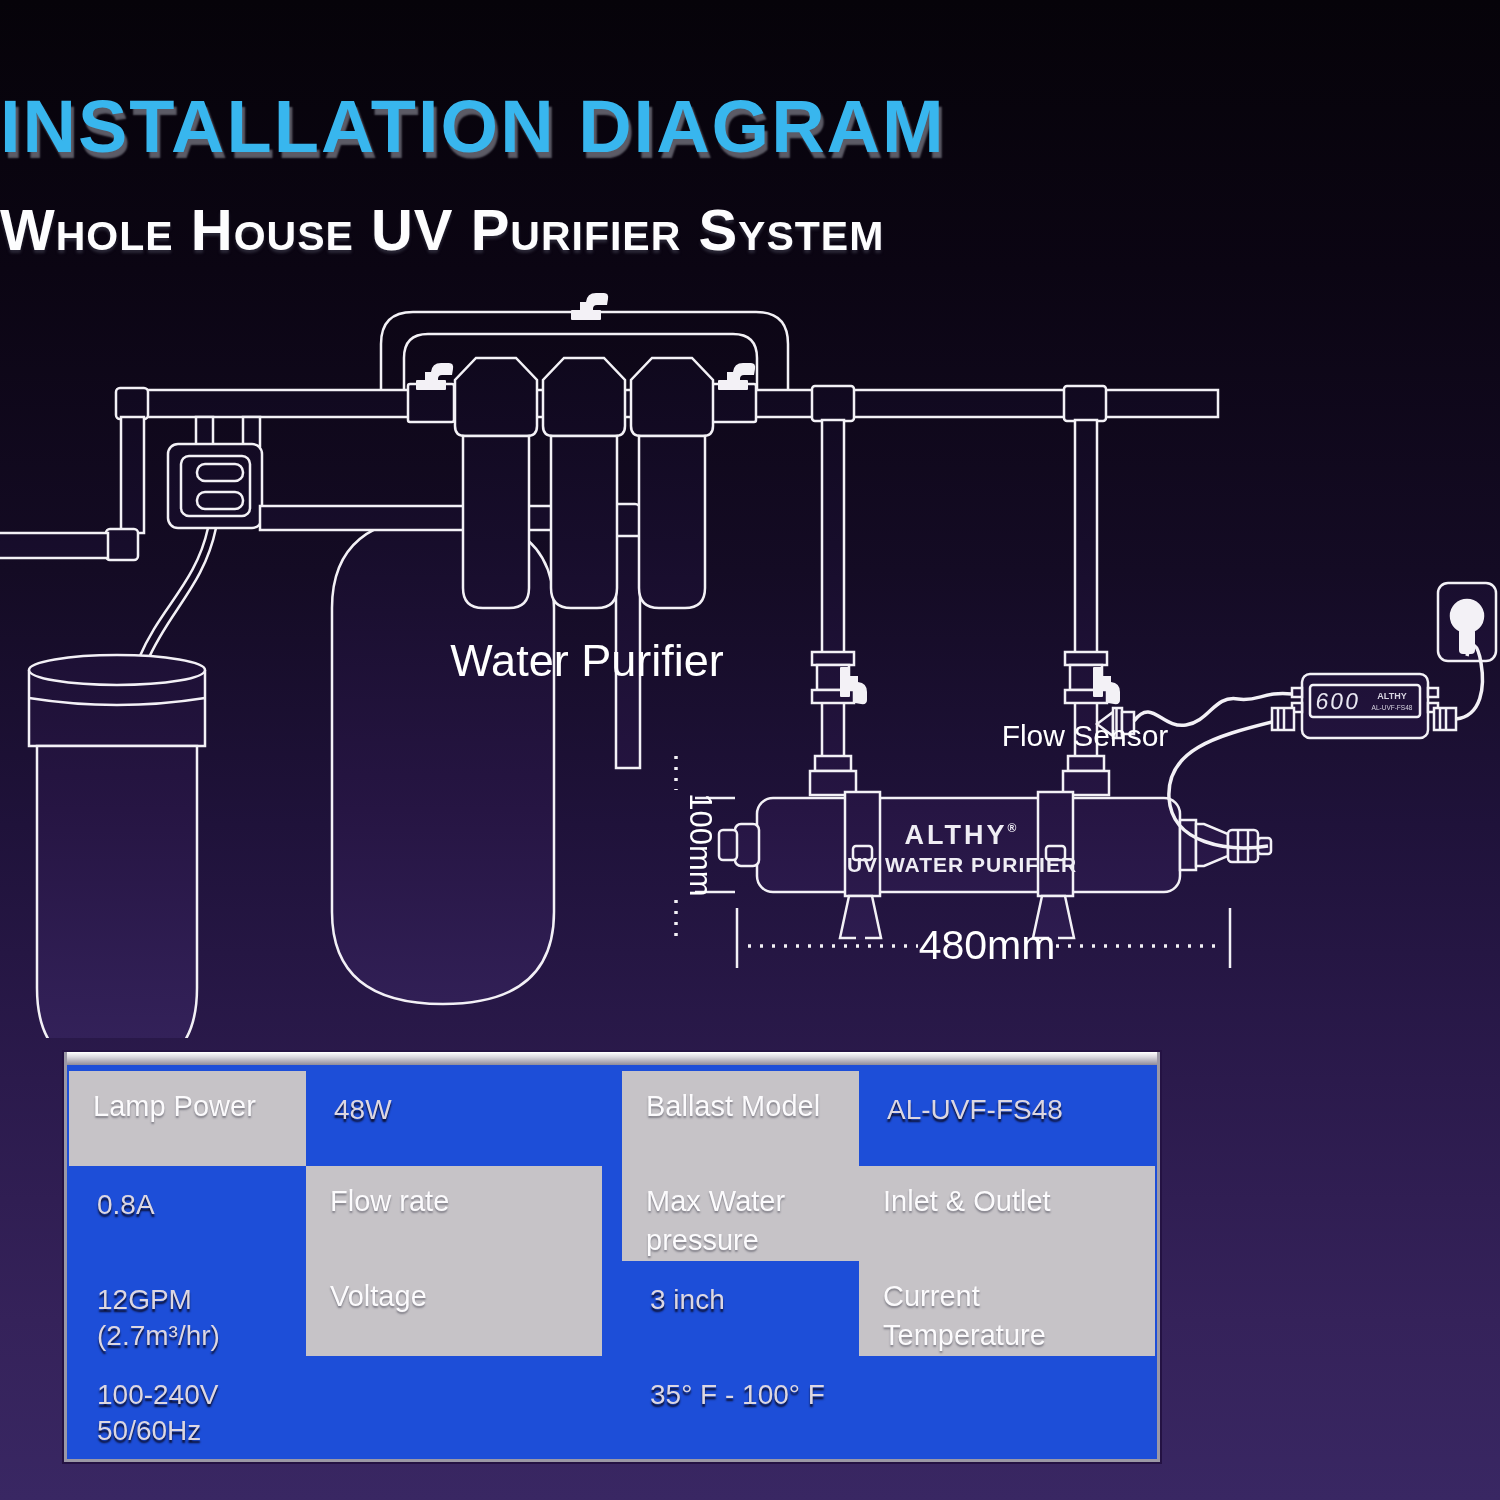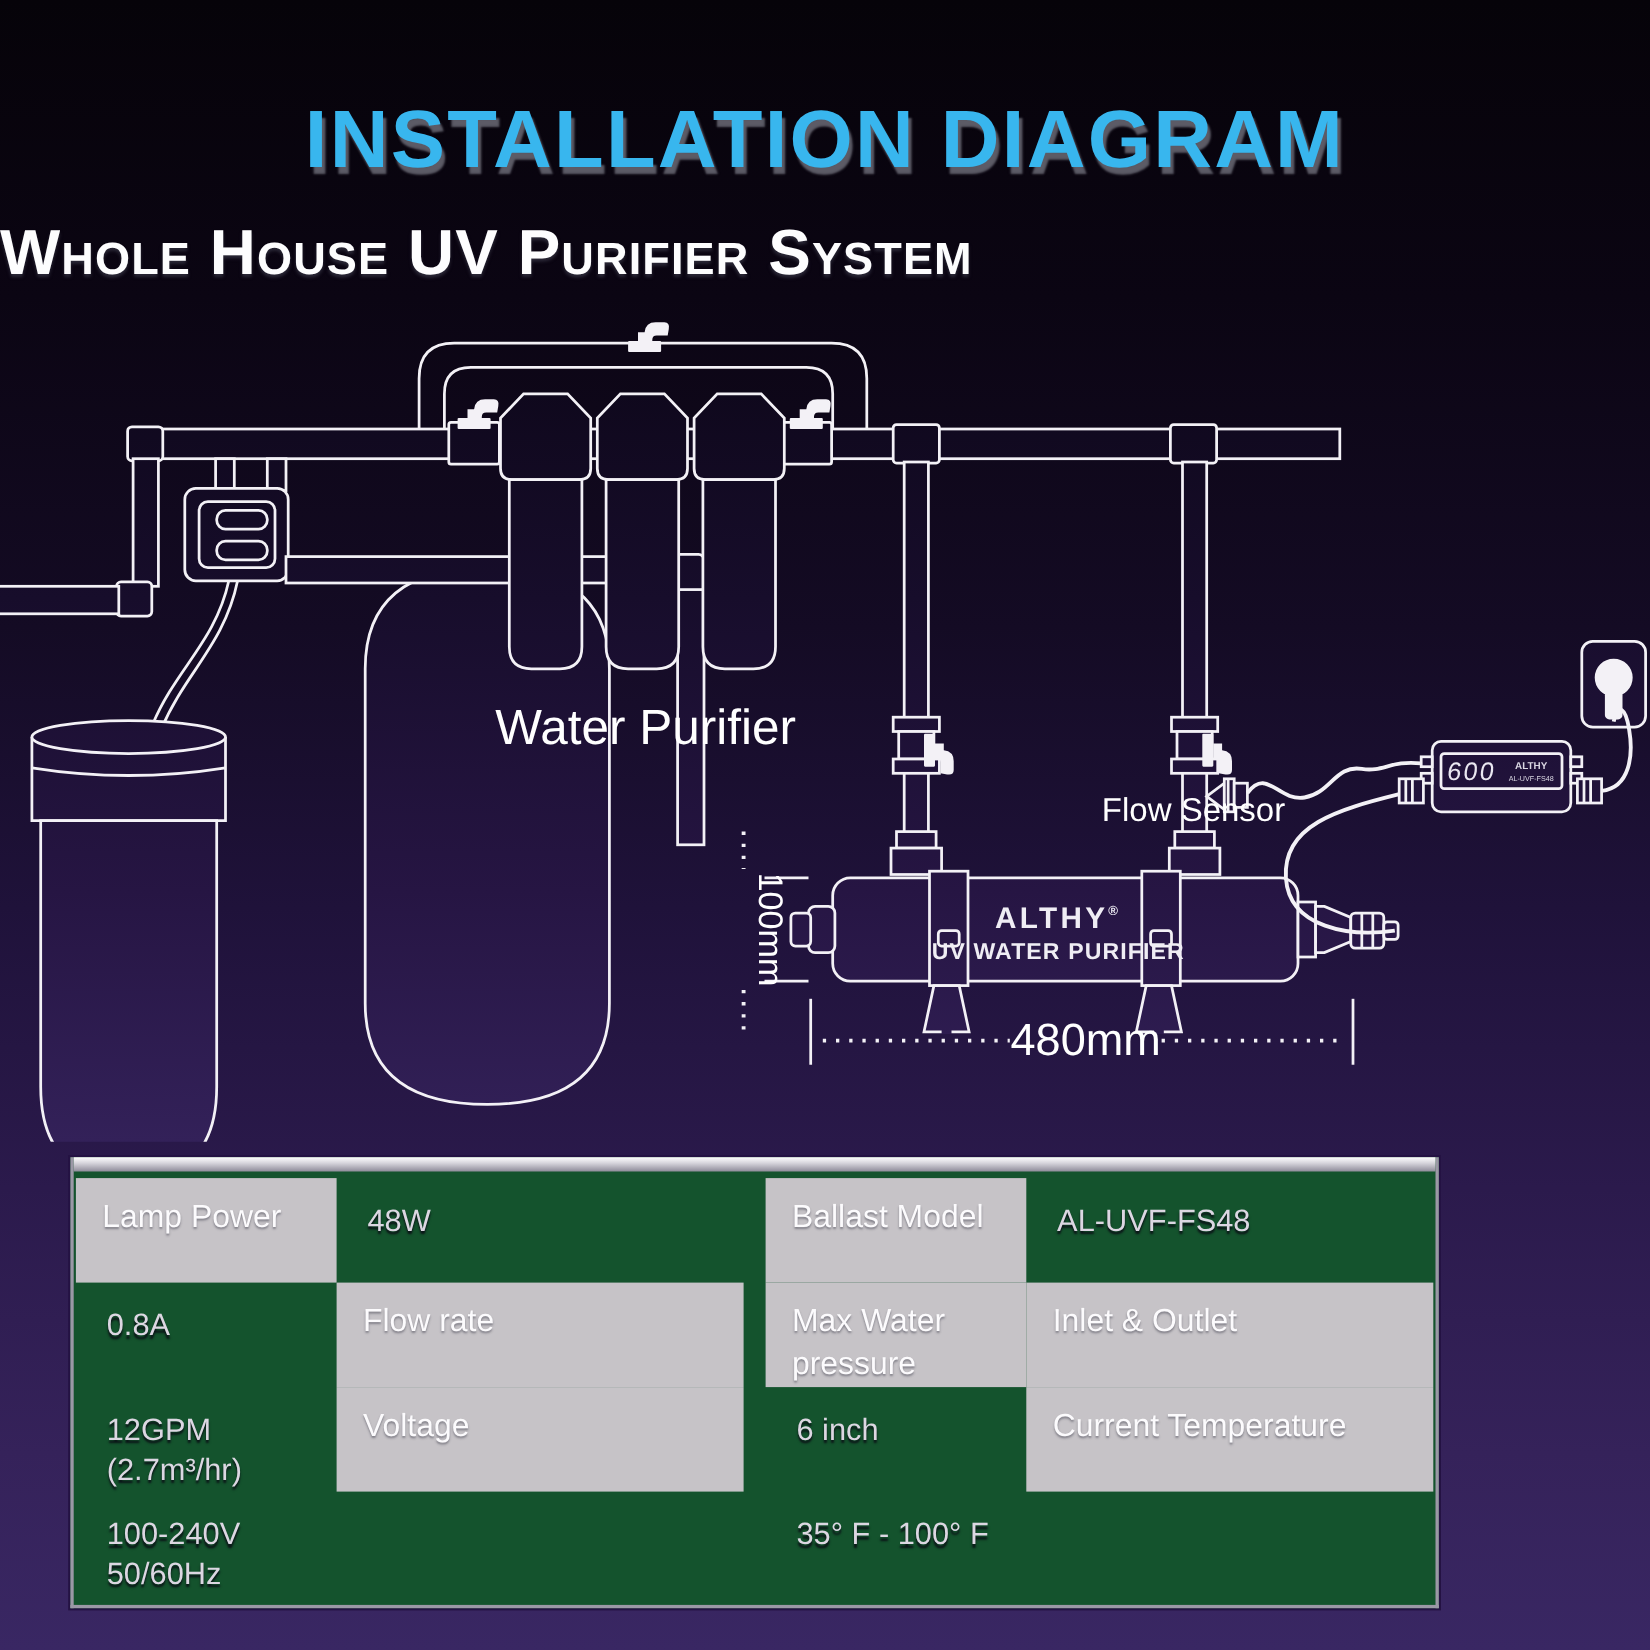--- a/index.html
+++ b/index.html
@@ -2,35 +2,35 @@
 <html><head>
 <meta charset="utf-8">
 <style>
   html,body{margin:0;padding:0;}
   body{
     width:1500px;height:1500px;position:relative;overflow:hidden;
     font-family:"Liberation Sans", sans-serif;
     background:linear-gradient(180deg,#060309 0%,#0b0513 18%,#140b24 38%,#1f123a 55%,#2b1a4c 72%,#35225a 88%,#392763 100%);
   }
   .title{
-    position:absolute;top:84px;left:0;width:100%;text-align:center;
+    position:absolute;top:84px;left:0;width:100%;text-align:left;
     font-size:74px;font-weight:900;letter-spacing:2px;color:#38b6ee;
     text-shadow:3px 6px 2px #5c5b66;
   }
   .subtitle{
     position:absolute;top:196px;left:0;width:100%;text-align:left;
     font-variant:small-caps;font-size:58px;font-weight:700;color:#fdfdfe;
     letter-spacing:1px;text-shadow:0 3px 3px rgba(70,70,85,.55);
   }
   svg.diagram{position:absolute;left:0;top:278px;}
   svg text{font-family:"Liberation Sans", sans-serif;}
 
   .spec-table{
-    position:absolute;left:64px;top:1052px;width:1244px;height:410px;
-    background:#14532d;border:3px solid #9b98a6;border-top:none;
+    position:absolute;left:64px;top:1052px;width:1096px;height:410px;
+    background:#1d4ed8;border:3px solid #9b98a6;border-top:none;
     box-shadow:0 0 0 2px #241243;box-sizing:border-box;
   }
   .bevel{height:13px;background:linear-gradient(180deg,#ffffff 0%,#d8d6dd 40%,#8f8c9a 100%);}
   .table-inner{display:flex;gap:20px;padding:6px 2px 0 2px;}
   .half{flex:1;display:grid;grid-template-columns:237px 1fr;grid-auto-rows:95px;}
   .label-cell{
     background:#c6c3c7;color:#fcfbfd;font-size:29px;line-height:1.35;
     padding:16px 14px 0 24px;text-shadow:0 2px 2px rgba(40,40,55,.45);box-sizing:border-box;
   }
   .value-cell{
@@ -236,18 +236,18 @@
         <div class="label-cell">Flow rate</div>
         <div class="value-cell">12GPM (2.7m³/hr)</div>
         <div class="label-cell">Voltage</div>
         <div class="value-cell">100-240V&nbsp; 50/60Hz</div>
       </div>
     <div class="half" id="half-right">
         <div class="label-cell">Ballast Model</div>
         <div class="value-cell">AL-UVF-FS48</div>
         <div class="label-cell">Max Water pressure</div>
         <div class="label-cell">Inlet &amp; Outlet</div>
-        <div class="value-cell">6 inch</div>
+        <div class="value-cell">3 inch</div>
         <div class="label-cell">Current Temperature</div>
         <div class="value-cell">35° F - 100° F</div>
       </div>
   </div>
 </div>
 
 </body></html>

